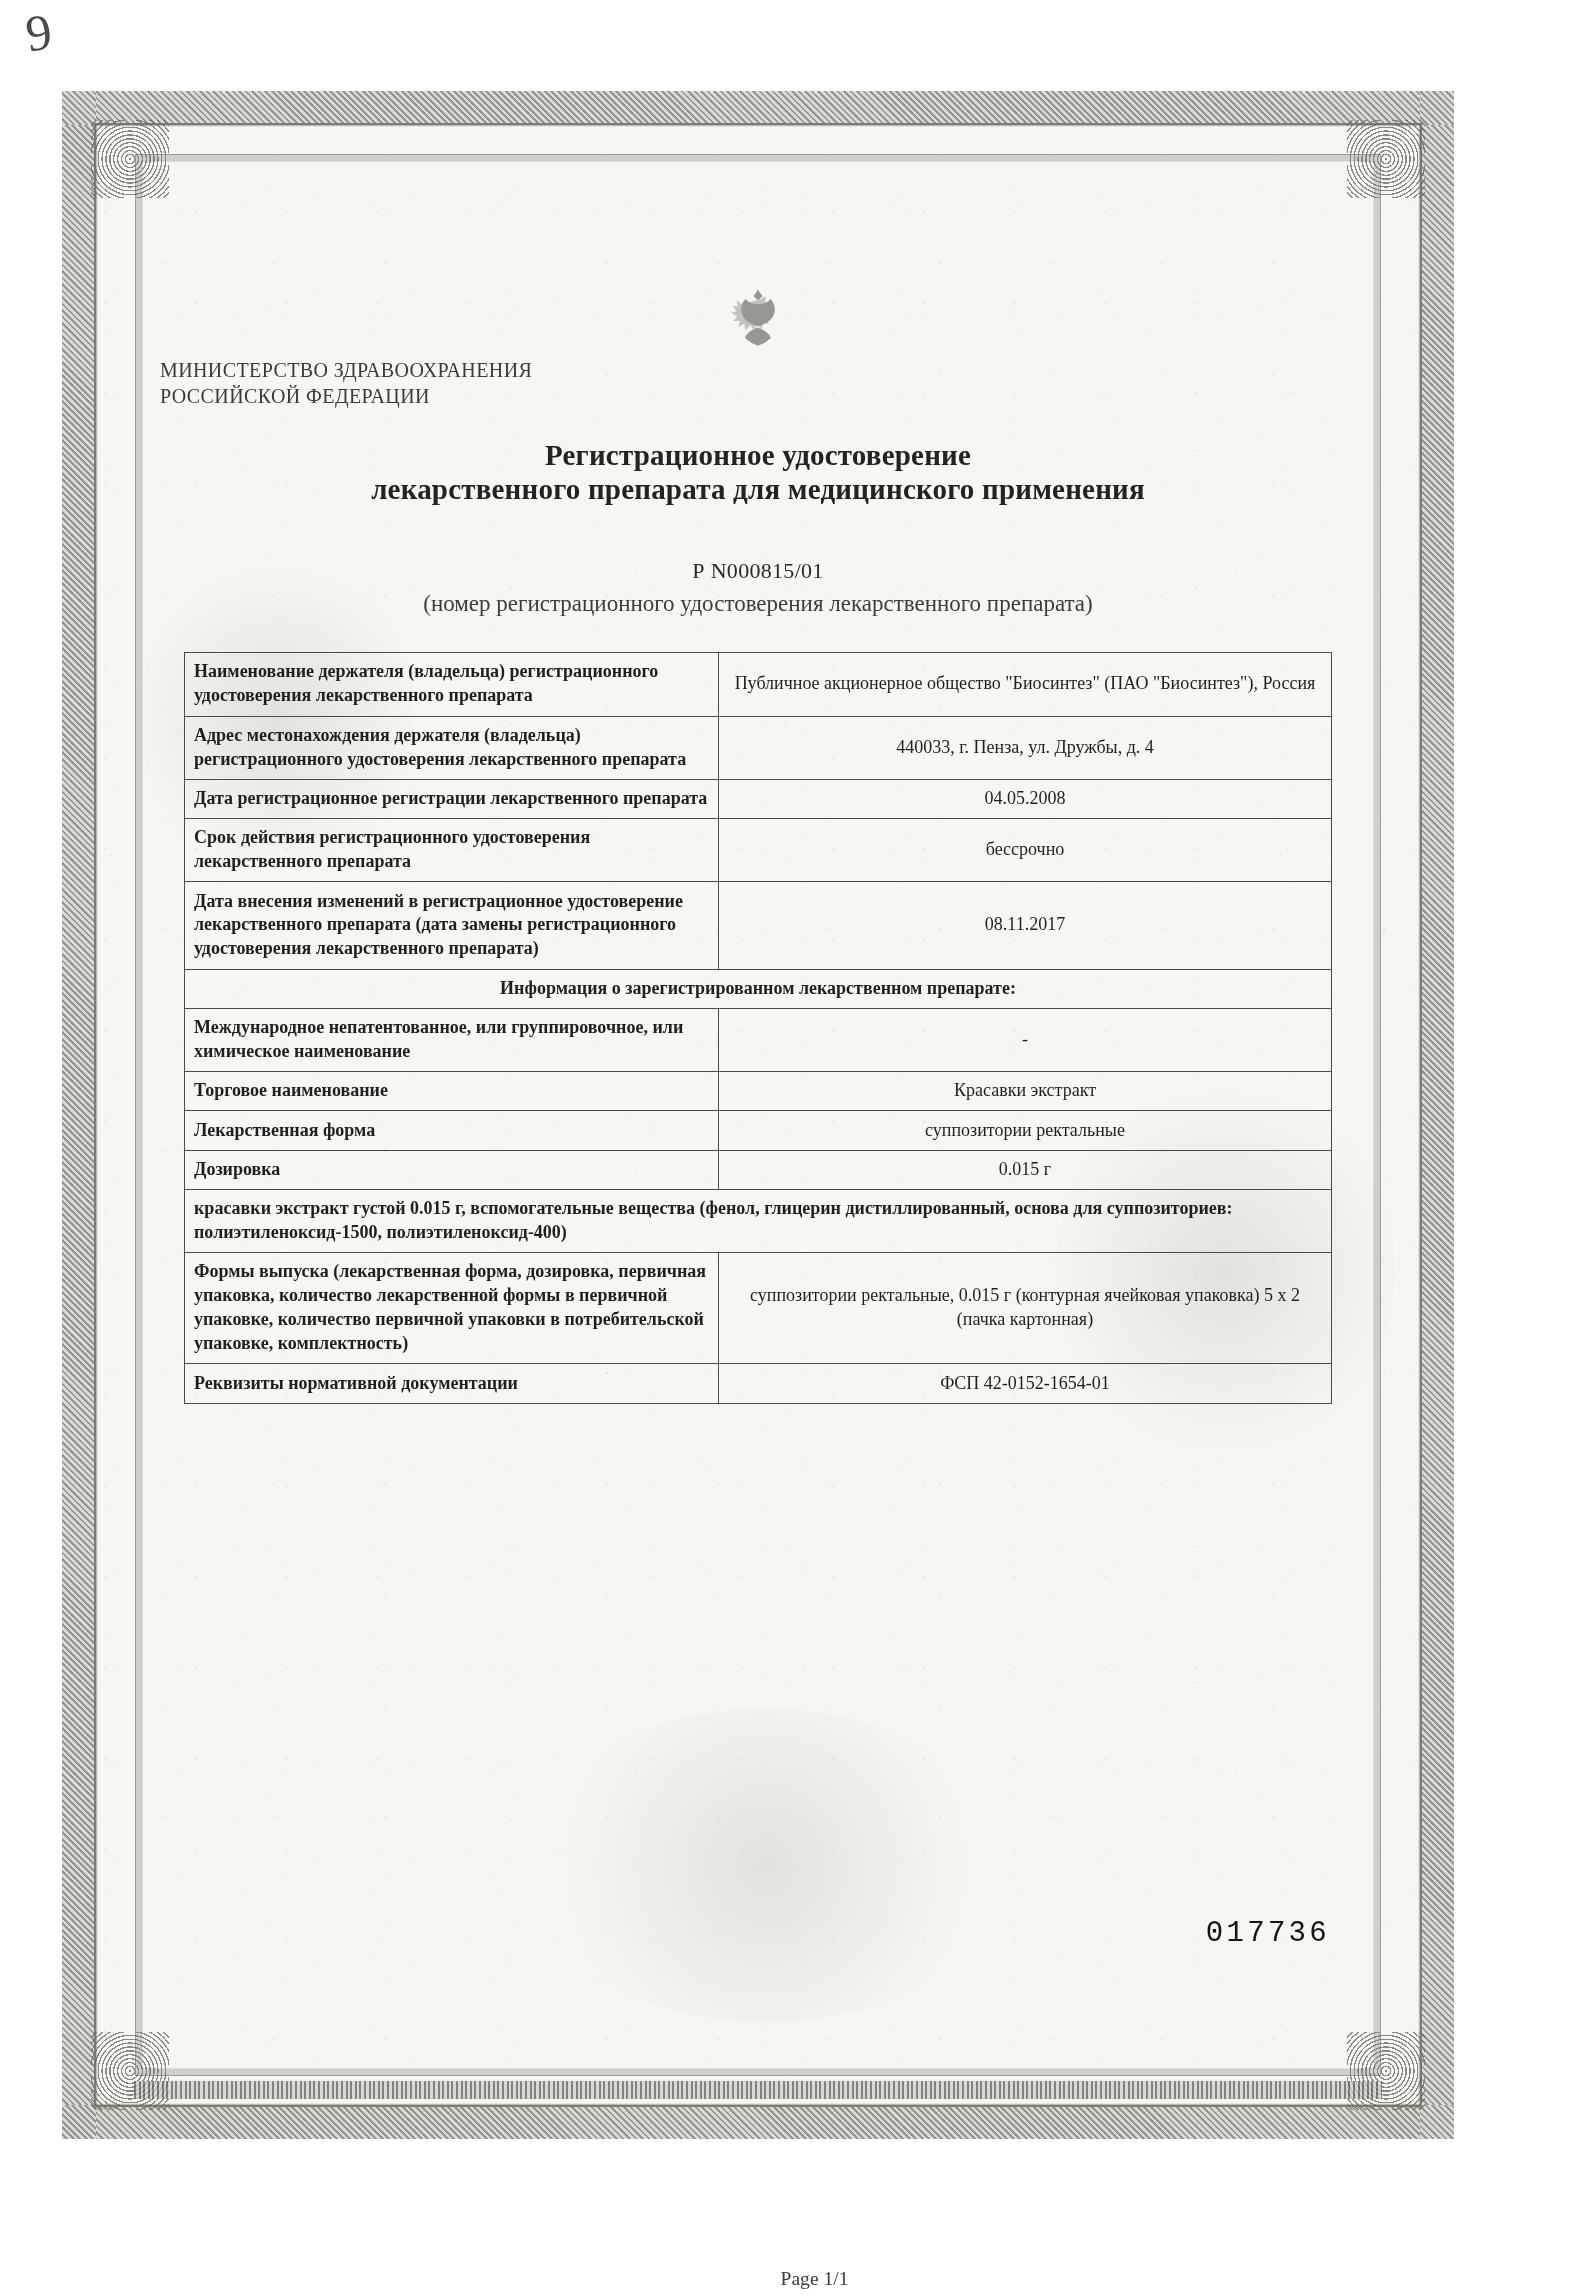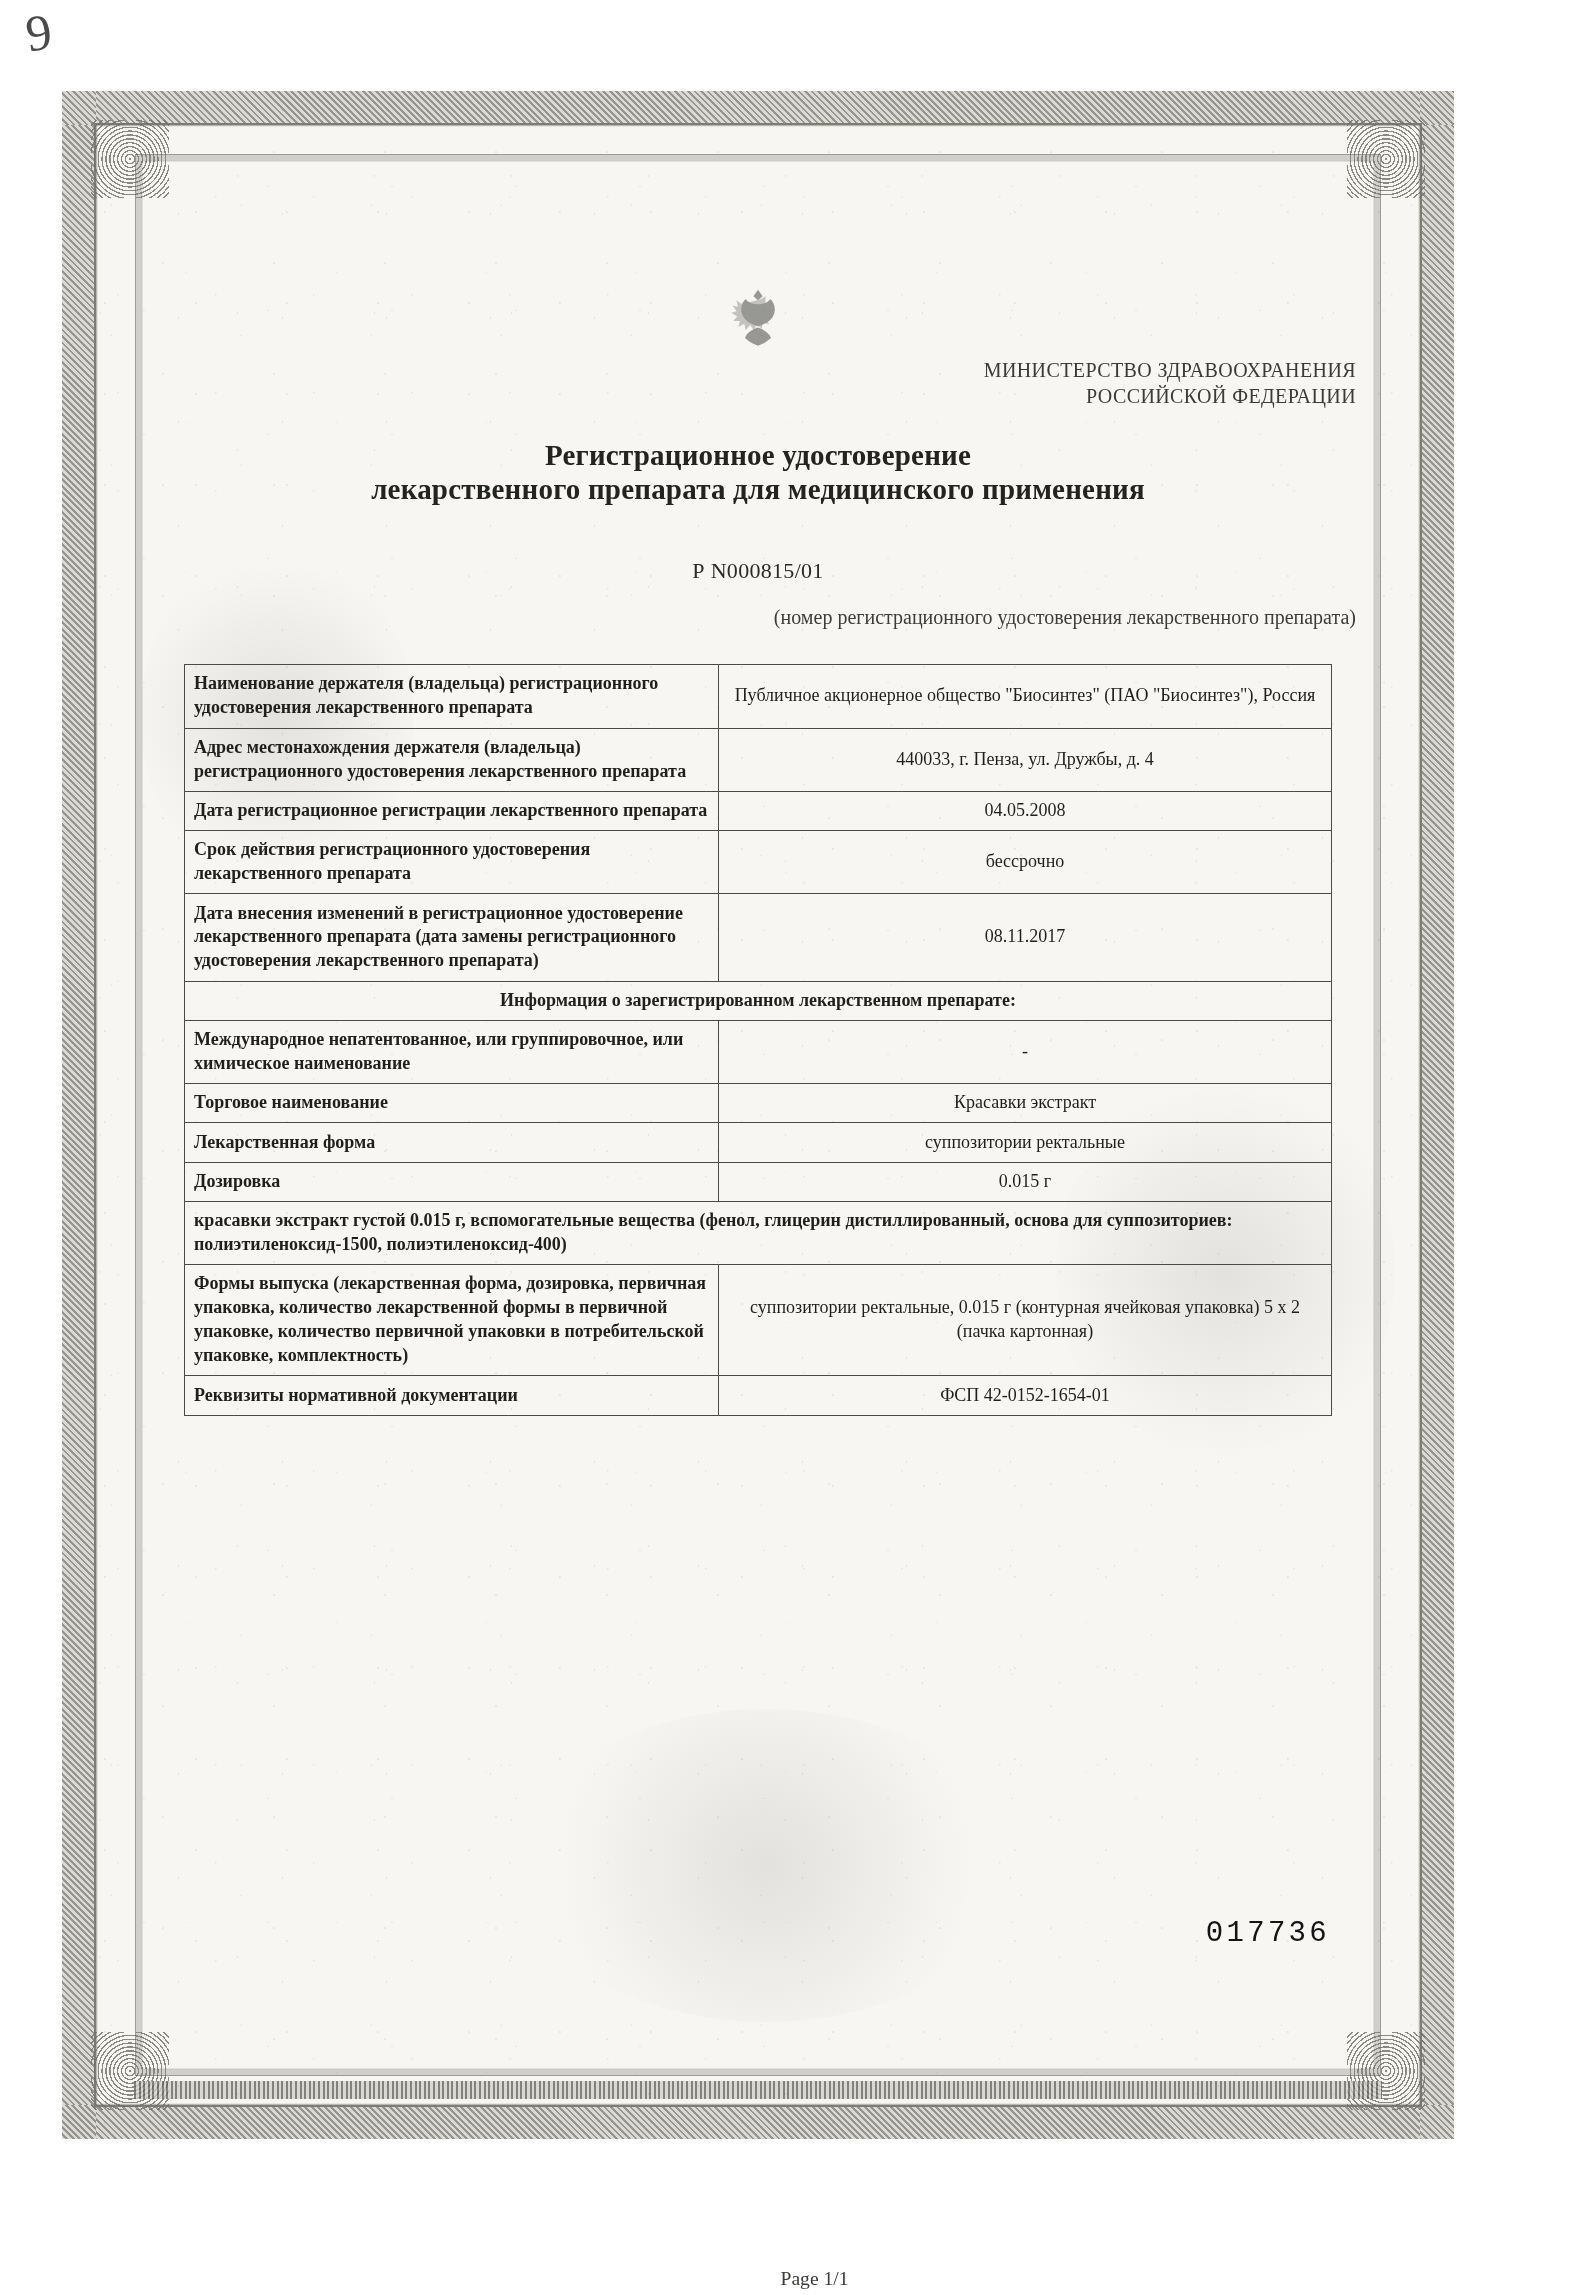--- a/index.html
+++ b/index.html
@@ -106,21 +106,21 @@
 
   .emblem {
     width: 100%;
     text-align: center;
     margin-top: 111px;
     height: 63px;
   }
   .emblem svg { opacity: .55; }
 
   .ministry {
-    text-align: right;
+    text-align: left;
     font-size: 20px;
     letter-spacing: 0.4px;
     line-height: 1.32;
     color: #3a3a38;
     margin-top: 6.5px;
     font-family: "Liberation Serif", serif;
   }
 
   .cert-title {
     text-align: center;
@@ -140,23 +140,23 @@
   }
 
   .reg-number {
     text-align: center;
     font-size: 22px;
     margin-top: 52px;
     color: #2a2a28;
     letter-spacing: 0.3px;
   }
   .reg-number-note {
-    text-align: right;
-    font-size: 20px;
-    margin-top: 22px;
+    text-align: center;
+    font-size: 23px;
+    margin-top: 7px;
     color: #3c3c3a;
   }
 
   
   table.reg-table {
     width: 1148px;
     margin: 35px auto 0 auto;
     border-collapse: collapse;
     table-layout: fixed;
     font-size: 18px;

